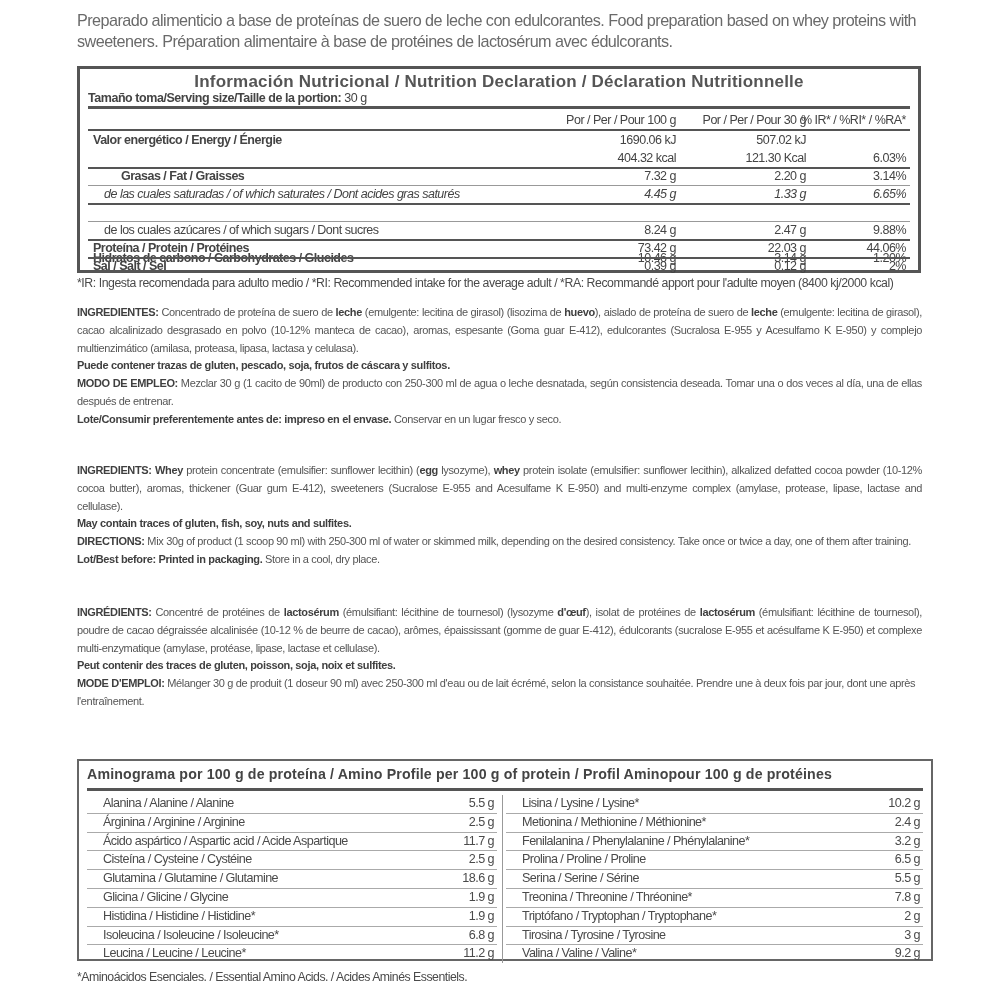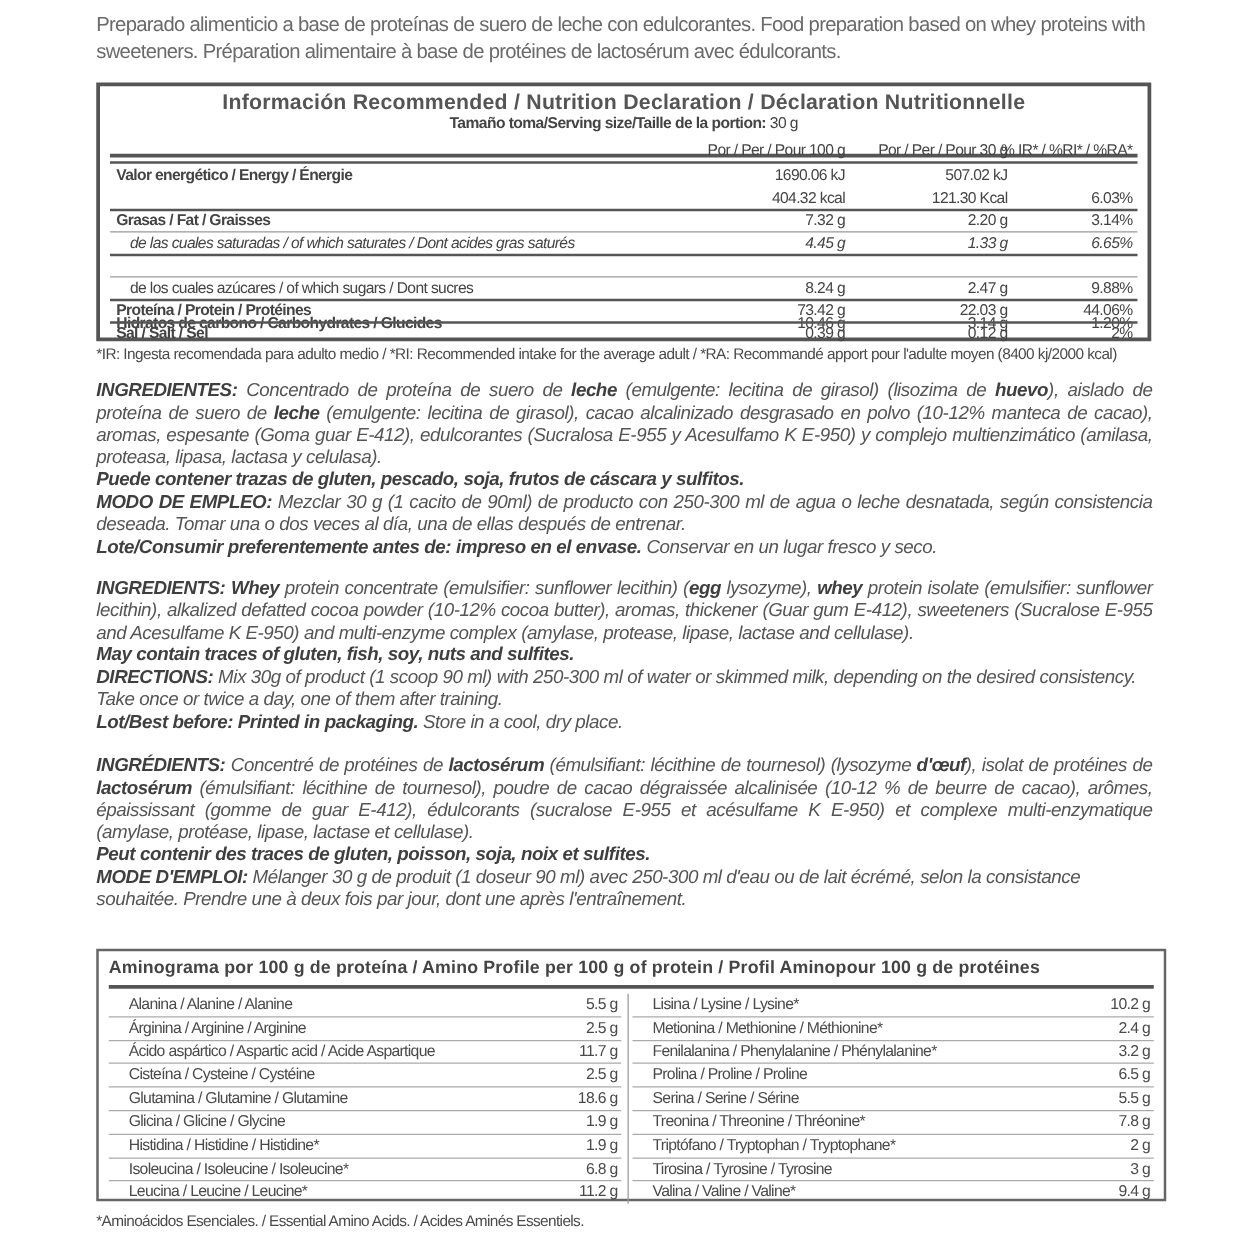--- a/index.html
+++ b/index.html
@@ -19,21 +19,21 @@
     position: absolute; left: 77px; top: 66px; width: 844px; height: 207px;
     border: 3px solid #555555; box-sizing: border-box;
   }
   #nutri .title {
     text-align: center; font-weight: bold; font-size: 17px; color: #555;
     margin-top: 4px; letter-spacing: 0.2px; line-height: 18px;
   }
   #nutri .serving {
     margin: 0 8px; font-size: 12.5px; line-height: 15px; color: #444;
     letter-spacing: -0.45px;
-    border-bottom: 3px solid #555; padding-bottom: 17px; text-align: center;
+    border-bottom: 3px solid #555; padding-bottom: 0;
   }
   #nutri .serving b { font-weight: bold; }
   .nt { position: absolute; left: 8px; right: 8px; }
   .nrow {
     position: absolute; left: 0; right: 0; height: 17px;
     font-size: 12.5px; line-height: 17px; letter-spacing: -0.5px; color: #444;
   }
   .nrow .lbl { position: absolute; left: 5px; }
   .nrow .lbl.bold { font-weight: bold; }
   .nrow .lbl.indent { left: 16px; }
@@ -43,23 +43,22 @@
   .hline { position: absolute; left: 0; right: 0; }
   .hline.thick { border-top: 2px solid #555; }
   .hline.thin { border-top: 1px solid #999; }
   #ir-note {
     position: absolute; left: 77px; top: 276px; width: 860px;
     font-size: 12.3px; line-height: 15px; color: #4a4a4a; letter-spacing: -0.45px;
   }
   
   .ingr {
     position: absolute; left: 77px; width: 845px;
-    font-size: 15px; line-height: 17.8px; color: #555;
+    font-size: 11px; line-height: 17.8px; color: #555;
     letter-spacing: -0.35px;
-    font-style: italic;
   }
   .ingr p { margin: 0; }
   .ingr .just { text-align: justify; }
   .ingr b { color: #3f3f3f; }
   
   #amino {
     position: absolute; left: 77px; top: 759px; width: 856px; height: 202px;
     border: 2px solid #666; box-sizing: border-box;
   }
   #amino .atitle {
@@ -82,21 +81,21 @@
     position: absolute; left: 77px; top: 970px; font-size: 12.3px; color: #4a4a4a;
     letter-spacing: -0.5px;
   }
 </style>
 </head>
 <body>
 
 <div id="intro">Preparado alimenticio a base de proteínas de suero de leche con edulcorantes. Food preparation based on whey proteins with sweeteners. Préparation alimentaire à base de protéines de lactosérum avec édulcorants.</div>
 
 <div id="nutri">
-  <div class="title">Información Recommended / Nutrition Declaration / Déclaration Nutritionnelle</div>
+  <div class="title">Información Nutricional / Nutrition Declaration / Déclaration Nutritionnelle</div>
   <div class="serving cond">
     <b>Tamaño toma/Serving size/Taille de la portion:</b>
     <span>30 g</span>
   </div>
   <div class="nt" style="top:41px;">
     <div class="nrow cond" style="top:2px;">
       <span class="c1">Por / Per / Pour 100 g</span>
       <span class="c2">Por / Per / Pour 30 g</span>
       <span class="c3">% IR* / %RI* / %RA*</span>
     </div>
@@ -109,21 +108,21 @@
       <span class="c3"></span>
     </div>
     <div class="nrow cond" style="top:40px;">
       <span class="lbl"></span>
       <span class="c1">404.32 kcal</span>
       <span class="c2">121.30 Kcal</span>
       <span class="c3">6.03%</span>
     </div>
     <div class="hline thick" style="top:57px;"></div>
 
-    <div class="nrow cond" style="top:58px;">
+    <div class="nrow cond" style="top:58px;margin-left:28px;">
       <span class="lbl bold">Grasas / Fat / Graisses</span>
       <span class="c1">7.32 g</span>
       <span class="c2">2.20 g</span>
       <span class="c3">3.14%</span>
     </div>
     <div class="hline thin" style="top:75px;"></div>
     <div class="nrow cond" style="top:76px;font-style:italic;">
       <span class="lbl indent">de las cuales saturadas / of which saturates / Dont acides gras saturés</span>
       <span class="c1">4.45 g</span>
       <span class="c2">1.33 g</span>
@@ -252,18 +251,18 @@
     <div class="arow">
         <span class="an">Triptófano / Tryptophan / Tryptophane*</span>
         <span class="av">2 g</span>
       </div>
     <div class="arow">
         <span class="an">Tirosina / Tyrosine / Tyrosine</span>
         <span class="av">3 g</span>
       </div>
     <div class="arow">
         <span class="an">Valina / Valine / Valine*</span>
-        <span class="av">9.4 g</span>
+        <span class="av">9.2 g</span>
       </div>
   </div>
 </div>
 
 <div id="amino-note" class="cond">*Aminoácidos Esenciales. / Essential Amino Acids. / Acides Aminés Essentiels.</div>
 
 </body></html>

